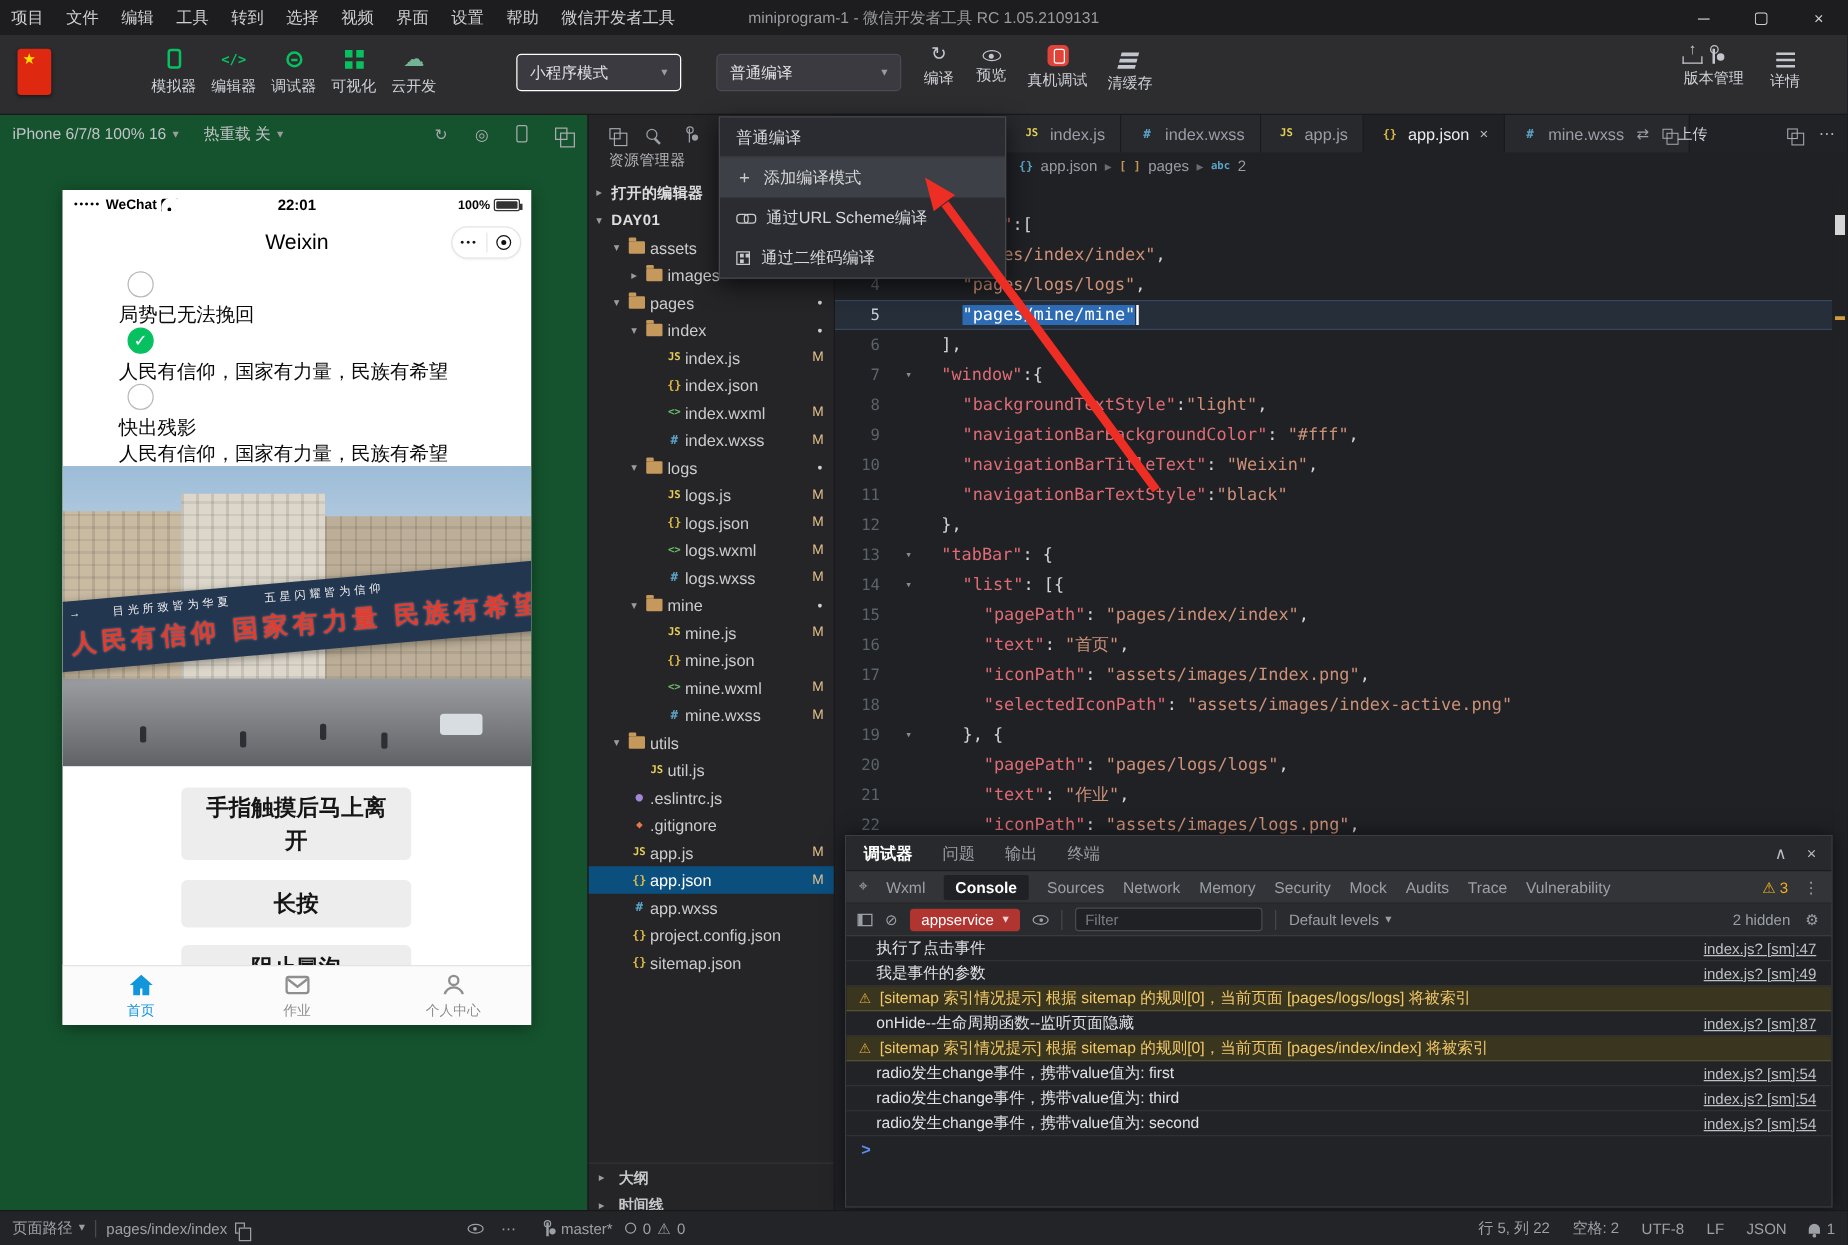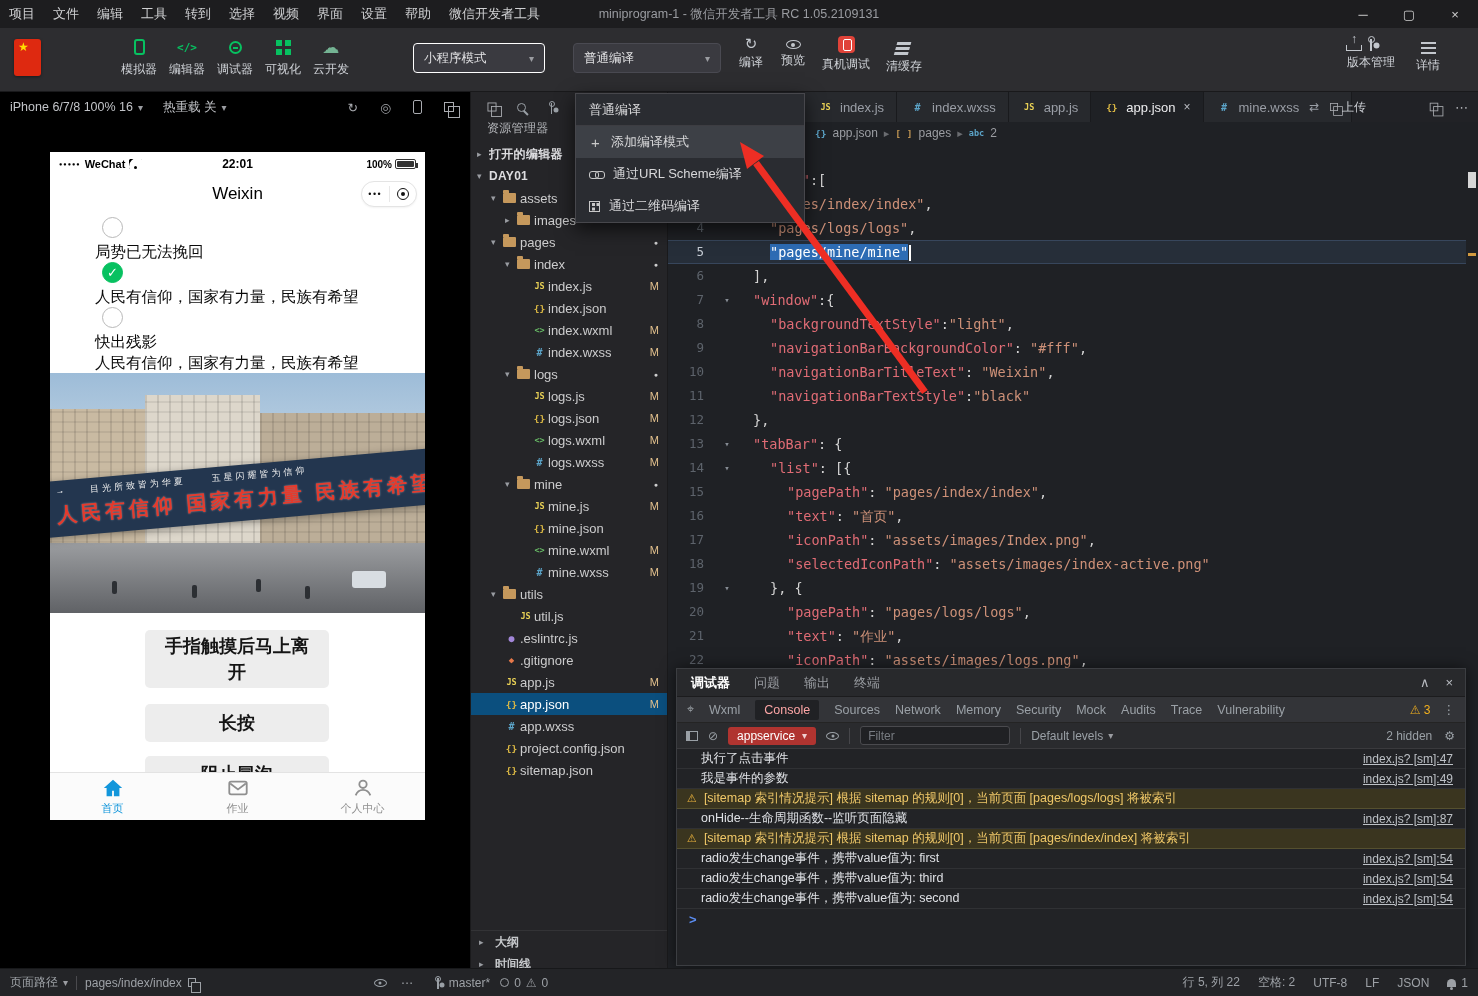--- a/index.html
+++ b/index.html
@@ -70,21 +70,21 @@
   .ic-qr { width:11px; height:11px; border:1.5px solid #c9c9c9; position:relative; }
   .ic-qr::before { content:""; position:absolute; left:1.5px; top:1.5px; width:3px; height:3px; background:#c9c9c9;
                    box-shadow:4.5px 0 0 #c9c9c9,0 4.5px 0 #c9c9c9; }
   .ic-link { position:relative; width:15px; height:8px; }
   .ic-link::before { content:""; position:absolute; left:0; top:1px; width:8px; height:6px;
                      border:1.5px solid #c9c9c9; border-radius:3px; }
   .ic-link::after { content:""; position:absolute; left:6px; top:1px; width:8px; height:6px;
                     border:1.5px solid #c9c9c9; border-radius:3px; }
 
   
-  .sim-panel { position:absolute; left:0; top:92px; width:470px; height:876px; background:#000000; }
+  .sim-panel { position:absolute; left:0; top:92px; width:470px; height:876px; background:#14532d; }
   .sim-header { height:30px; display:flex; align-items:center; padding:0 10px; gap:20px;
                 color:#c2c4c8; font-size:12.5px; }
   .sh-item { display:flex; align-items:center; gap:5px; }
   .sh-icons { margin-left:auto; display:flex; align-items:center; gap:22px; padding-right:6px; color:#a9abb0; }
   .ic-phoneSm { width:9px; height:14px; border:1.5px solid #a9abb0; border-radius:2px; }
   .ic-sq2 { width:10px; height:10px; border:1.3px solid #a9abb0; position:relative; }
   .ic-sq2::after { content:""; position:absolute; left:3px; top:3px; width:10px; height:10px; border:1.3px solid #a9abb0; }
 
   
   .phone { position:absolute; left:50px; top:60px; width:375px; height:668px; background:#fff; color:#000;
@@ -209,21 +209,21 @@
   
   .debugger { position:absolute; left:676px; top:668px; width:790px; height:298px; background:#242528;
               border:1px solid #3c3e42; box-shadow:0 0 14px rgba(0,0,0,.55); z-index:30;
               display:flex; flex-direction:column; }
   .dbg-tabs { height:28px; flex:none; display:flex; align-items:center; gap:24px; padding:0 14px;
               background:#28292c; border-bottom:1px solid #1c1c1e; font-size:13px; color:#9a9da2; position:relative; }
   .dt-item.active { color:#fff; font-weight:700; }
   .dbg-right { position:absolute; right:12px; display:flex; gap:16px; color:#b9bcc2; }
   .devtools-row { height:26px; flex:none; display:flex; align-items:center; gap:15px; padding:0 10px;
                   font-size:12.5px; color:#9aa0a6; background:#333438; border-bottom:1px solid #242424; position:relative; }
-  .dvt-tab.active { background:#202124; color:#fca5a5; padding:3px 9px; border-radius:2px; }
+  .dvt-tab.active { background:#202124; color:#ffffff; padding:3px 9px; border-radius:2px;font-weight:bold; }
   .dvt-right { position:absolute; right:10px; display:flex; align-items:center; gap:12px; }
   .warnbadge { color:#f2b01e; font-size:12px; }
   .console-toolbar { height:26px; flex:none; display:flex; align-items:center; gap:10px; padding:0 9px;
                      background:#2a2b2e; border-bottom:1px solid #3a3a3d; font-size:12px; color:#9aa0a6; position:relative; }
   .ic-panel { width:12px; height:10px; border:1.3px solid #9aa0a6; position:relative; }
   .ic-panel::before { content:""; position:absolute; left:0; top:0; bottom:0; width:3px; background:#9aa0a6; }
   .chip { background:#b03430; color:#fff; padding:2px 9px; border-radius:3px; display:flex; align-items:center;
           gap:7px; font-size:12px; }
   .ic-eye-sm { width:13px; height:8px; border:1.3px solid #9aa0a6; border-radius:50%; position:relative; }
   .ic-eye-sm::after { content:""; position:absolute; left:50%; top:50%; transform:translate(-50%,-50%);

